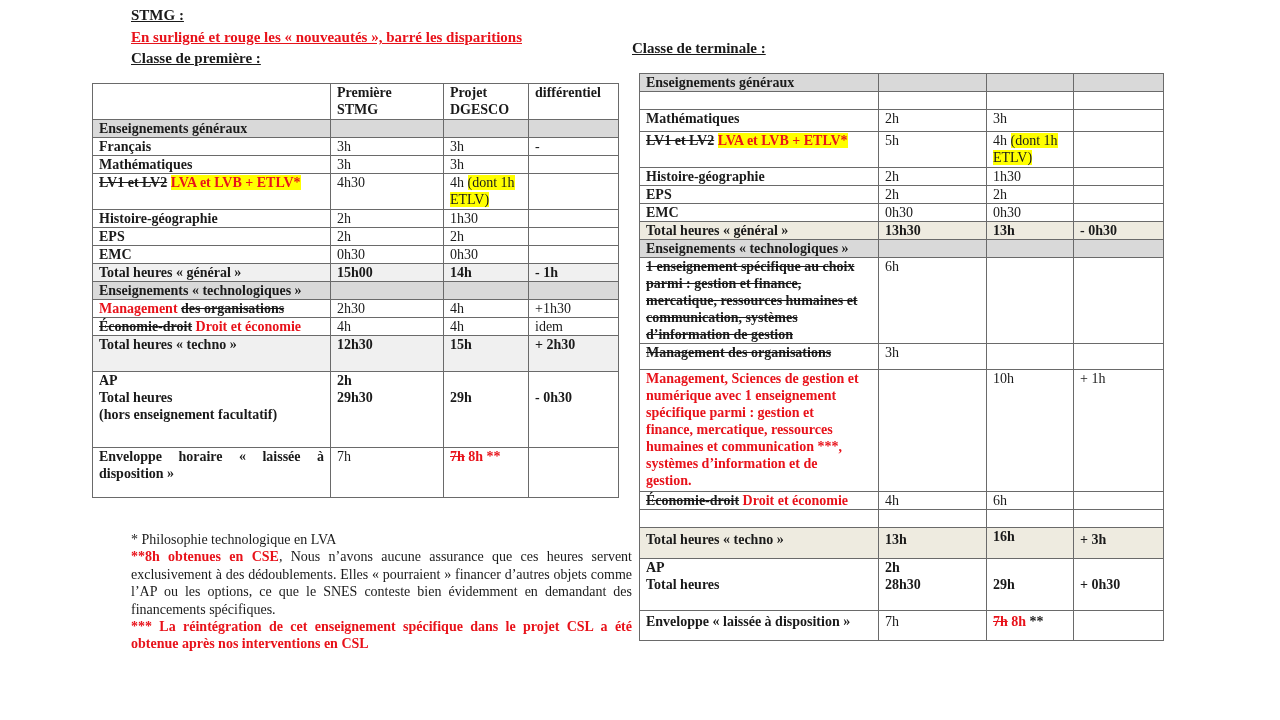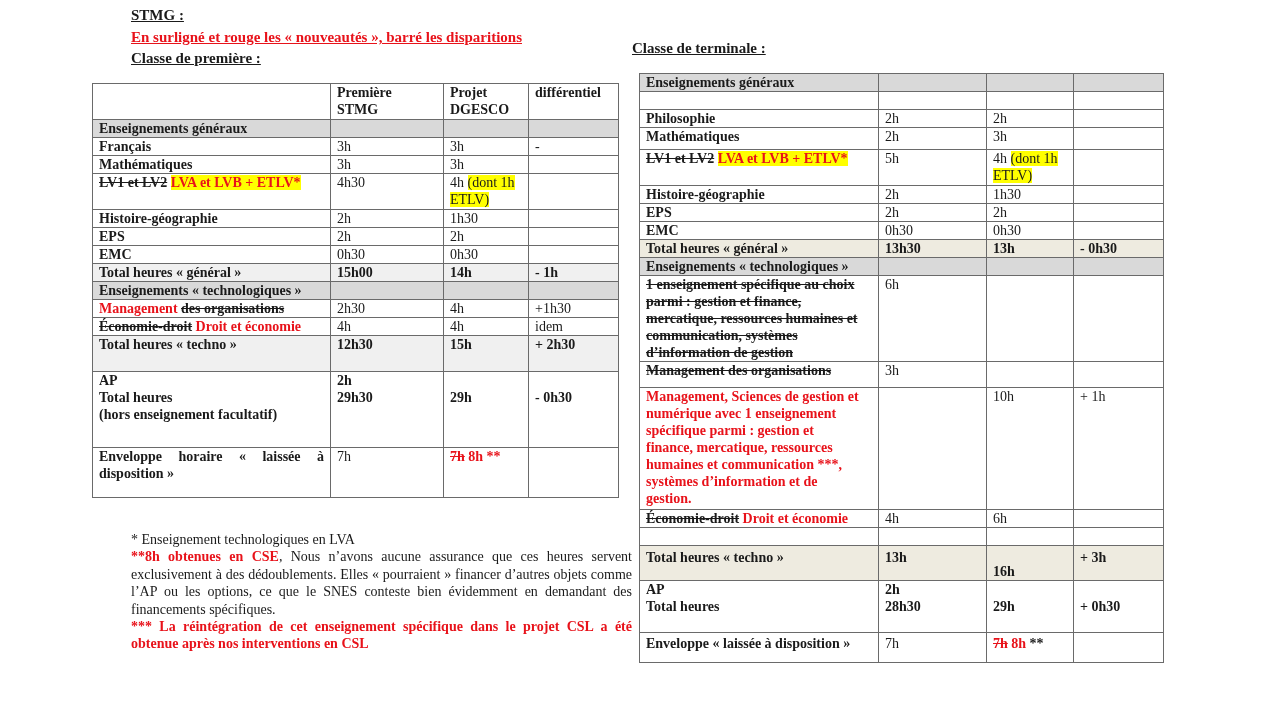--- a/index.html
+++ b/index.html
@@ -134,21 +134,21 @@
   <tr style="height:50px;">
     <td class="lab justify" style="text-align-last:left;"><span>Enveloppe horaire « laissée à disposition »</span></td>
     <td>7h</td>
     <td class="redb"><span class="strike">7h</span> <span>8h **</span></td>
     <td></td>
   </tr>
 </tbody>
   </table>
 
 <div class="abs notes" style="left:131px; top:531px; width:501px;">
-  <p>* Enseignement technologiques en LVA</p>
+  <p>* Philosophie technologique en LVA</p>
   <p><span class="redb">**</span><span class="redb">8h obtenues en CSE</span><span>, Nous n’avons aucune assurance que ces heures servent exclusivement à des dédoublements. Elles « pourraient » financer d’autres objets comme l’AP ou les options, ce que le SNES conteste bien évidemment en demandant des financements spécifiques.</span></p>
   <p><span class="redb">*** </span><span class="redb">La réintégration de cet enseignement spécifique dans le projet CSL a été obtenue après nos interventions en CSL</span></p>
 </div>
 
 <table class="grid" style="left:639px; top:73px; width:524px;">
   <colgroup>
       <col style="width:239px">
       <col style="width:108px">
       <col style="width:87px">
       <col style="width:90px">
@@ -159,26 +159,20 @@
         <td></td>
         <td></td>
         <td></td>
   </tr>
   <tr style="height:18px;">
         <td></td>
         <td></td>
         <td></td>
         <td></td>
       </tr>
-  <tr style="height:18px;">
-    <td class="lab">Philosophie</td>
-        <td>2h</td>
-        <td>2h</td>
-        <td></td>
-  </tr>
   <tr style="height:22px;">
     <td class="lab">Mathématiques</td>
         <td>2h</td>
         <td>3h</td>
         <td></td>
   </tr>
   <tr style="height:36px;">
     <td class="lab"><span class="strike">LV1 et LV2</span> <span class="red hl">LVA et LVB + ETLV*</span></td>
     <td>5h</td>
     <td><span>4h </span><span class="hl">(dont 1h ETLV)</span></td>
@@ -240,21 +234,21 @@
   </tr>
   <tr style="height:18px;">
         <td></td>
         <td></td>
         <td></td>
         <td></td>
       </tr>
   <tr class="totalb" style="height:31px;">
     <td style="padding-top:3px;">Total heures « techno »</td>
         <td style="padding-top:3px;">13h</td>
-        <td style="padding-top:17px;">16h</td>
+        <td style="padding-top:0;">16h</td>
         <td style="padding-top:3px;">+ 3h</td>
   </tr>
   <tr style="height:52px;">
     <td class="lab"><span>AP</span><br><span>Total heures</span></td>
     <td class="b"><span>2h</span><br><span>28h30</span></td>
     <td class="b"><br><span>29h</span></td>
     <td class="b"><br><span>+ 0h30</span></td>
   </tr>
   <tr style="height:30px;">
     <td class="lab" style="padding-top:2px;">Enveloppe « laissée à disposition »</td>

